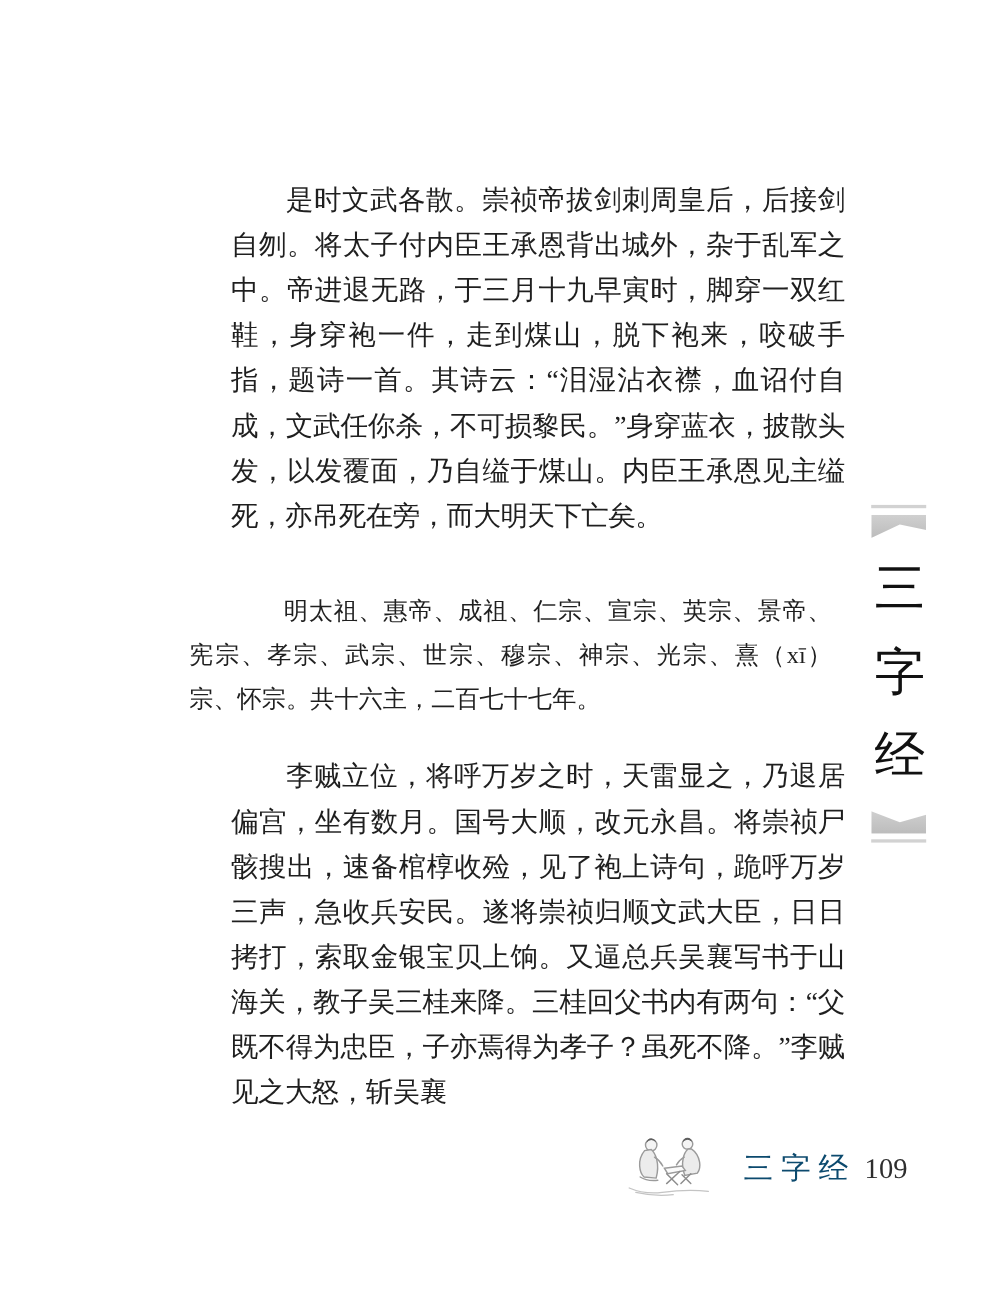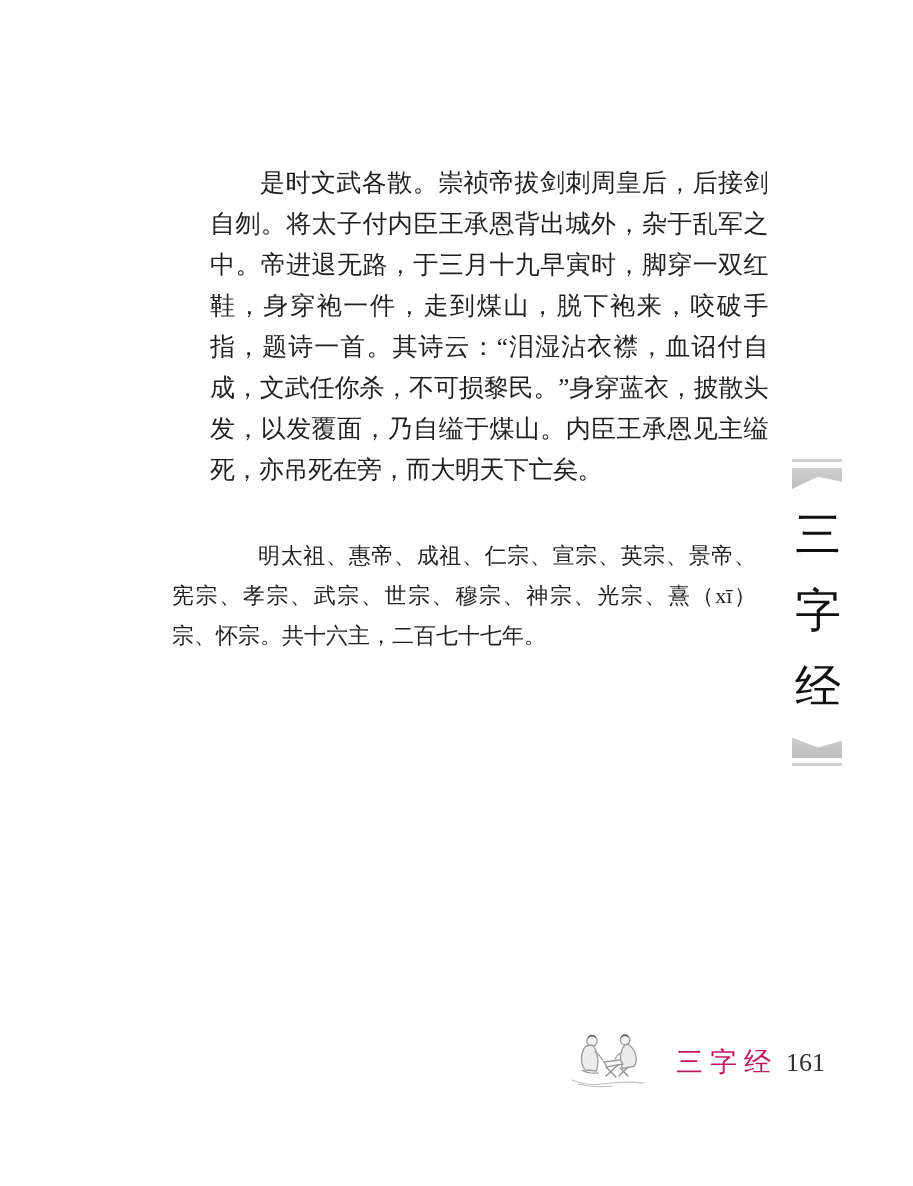--- a/index.html
+++ b/index.html
@@ -61,36 +61,37 @@
   }
 
   
   .page-footer{position:absolute;left:0;top:1026px;width:913px;height:70px;}
   .footer-illustration{position:absolute;left:568px;top:4px;}
   .footer-text{
     position:absolute;left:676px;top:18px;width:130px;
     white-space:nowrap;
   }
   .footer-title{
-    font-size:27px;color:#be185d;letter-spacing:7px;
+    font-size:27px;color:#0c4a6e;letter-spacing:7px;
     font-family:"Liberation Serif","DejaVu Serif",serif;
   }
   .footer-page{
     font-size:26px;color:#2e2e2e;margin-left:4px;
     font-family:"Liberation Serif","DejaVu Serif",serif;
   }
 </style>
 </head>
 <body>
 
 <div class="page">
 
   <main class="text-column">
     <p class="para indent">是时文武各散。崇祯帝拔剑刺周皇后，后接剑自刎。将太子付内臣王承恩背出城外，杂于乱军之中。帝进退无路，于三月十九早寅时，脚穿一双红鞋，身穿袍一件，走到煤山，脱下袍来，咬破手指，题诗一首。其诗云：“泪湿沾衣襟，血诏付自成，文武任你杀，不可损黎民。”身穿蓝衣，披散头发，以发覆面，乃自缢于煤山。内臣王承恩见主缢死，亦吊死在旁，而大明天下亡矣。</p>
     <div class="note">明太祖、惠帝、成祖、仁宗、宣宗、英宗、景帝、宪宗、孝宗、武宗、世宗、穆宗、神宗、光宗、熹（xī）宗、怀宗。共十六主，二百七十七年。</div>
+    <p class="para indent">李贼立位，将呼万岁之时，天雷显之，乃退居偏宫，坐有数月。国号大顺，改元永昌。将崇祯尸骸搜出，速备棺椁收殓，见了袍上诗句，跪呼万岁三声，急收兵安民。遂将崇祯归顺文武大臣，日日拷打，索取金银宝贝上饷。又逼总兵吴襄写书于山海关，教子吴三桂来降。三桂回父书内有两句：“父既不得为忠臣，子亦焉得为孝子？虽死不降。”李贼见之大怒，斩吴襄</p>
   </main>
 
   <aside class="margin-label">
     <div class="ribbon-line top"></div>
     <div class="ribbon-shape top"></div>
     <div class="vertical-chars">
       <span>三</span>
       <span>字</span>
       <span>经</span>
     </div>
@@ -117,17 +118,17 @@
         <path d="M38 37 l10 10 M50 35 l-12 11" stroke="#8d8d8d"></path>
         <path d="M52 38 l8 8 M60 37 l-9 9" stroke="#8d8d8d"></path>
       </g>
       <g stroke="#c4c4c4" fill="none" stroke-width="1.2" stroke-linecap="round">
         <path d="M4 50 q14 6 30 4 q22 -3 42 -1"></path>
         <path d="M10 54 q18 4 34 2"></path>
       </g>
     </svg>
     <div class="footer-text">
       <span class="footer-title">三字经</span>
-      <span class="footer-page">161</span>
+      <span class="footer-page">109</span>
     </div>
   </footer>
 
 </div>
 
 </body></html>

